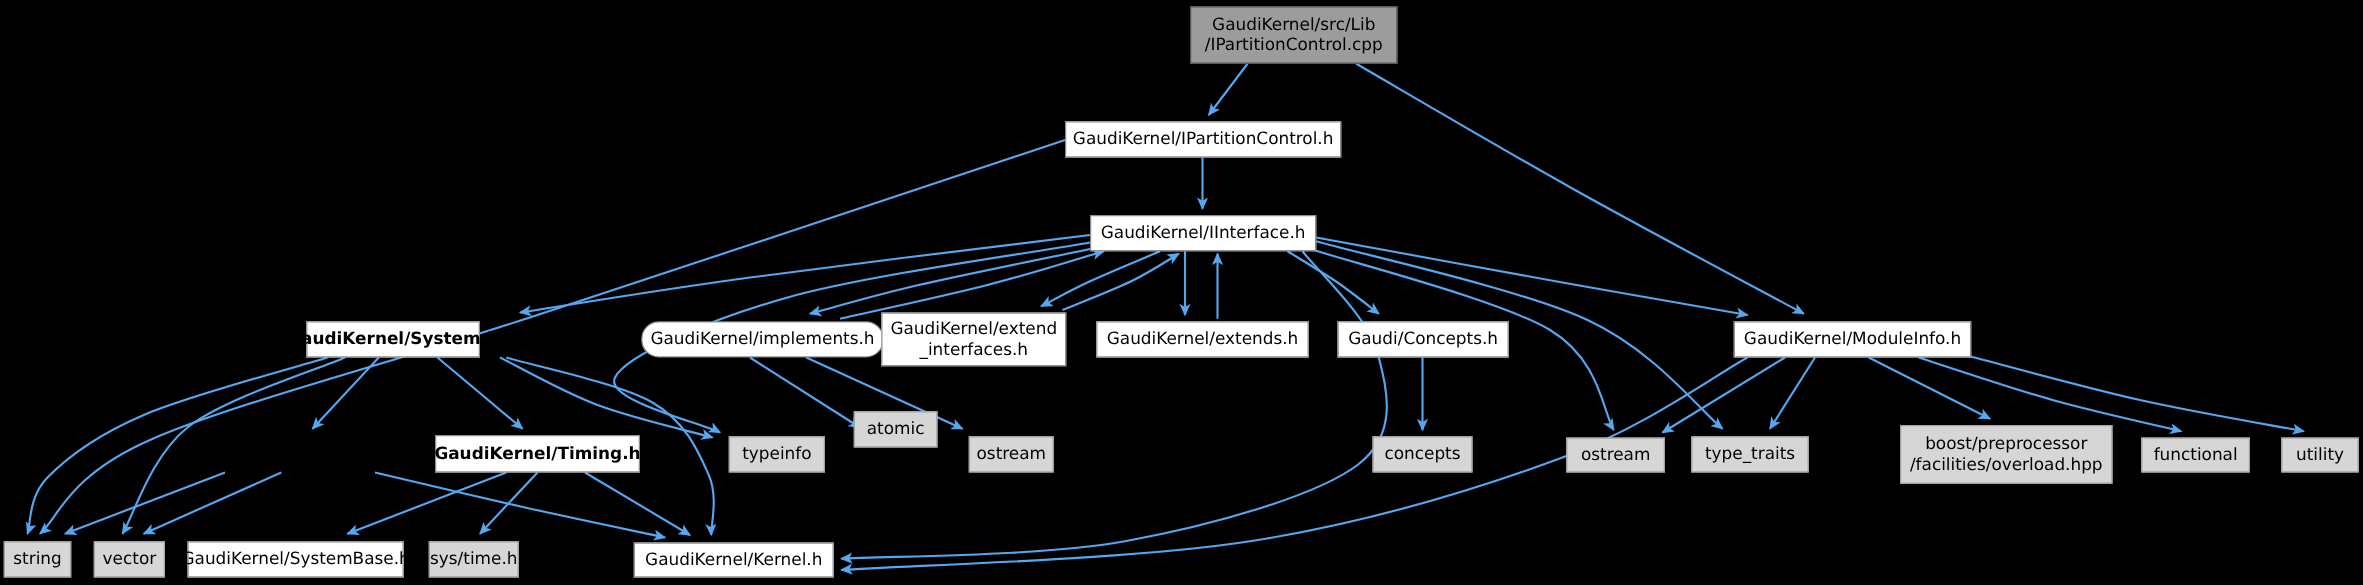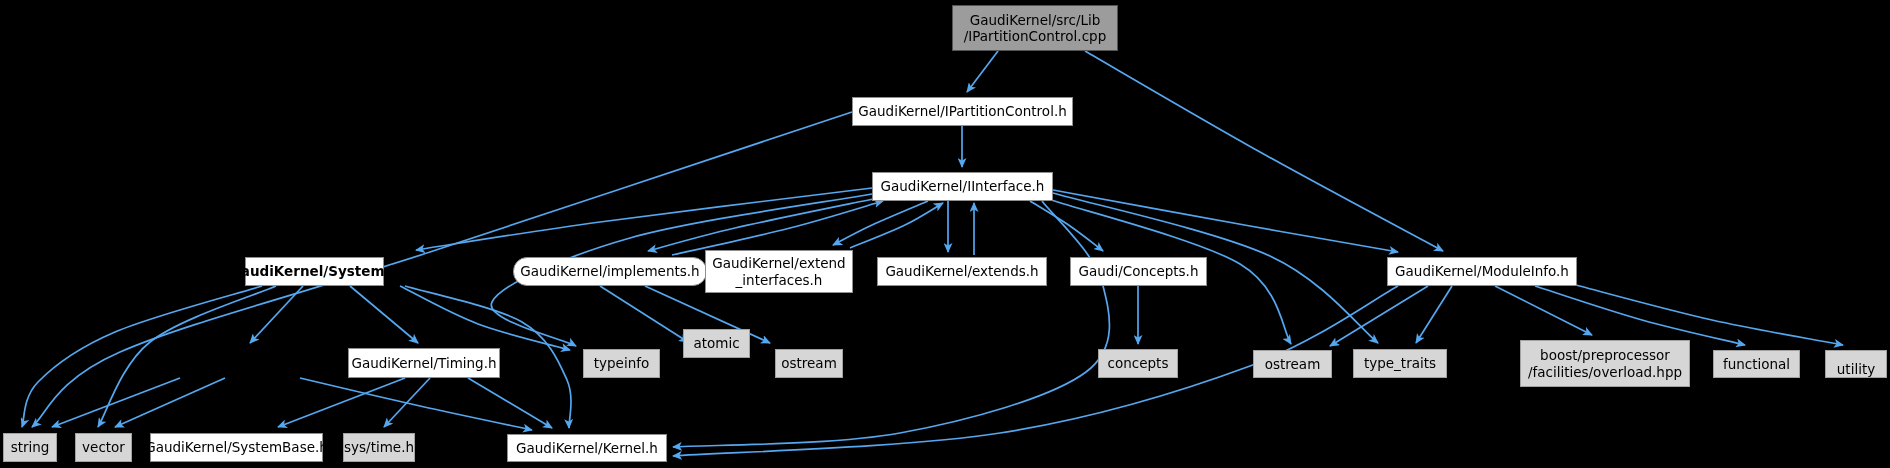--- a/index.html
+++ b/index.html
@@ -68,29 +68,29 @@
 /IPartitionControl.cpp</span></div>
     <div class="node internal" style="left: 852px; top: 97px; width: 221px; height: 29px;"><span>GaudiKernel/IPartitionControl.h</span></div>
     <div class="node internal" style="left: 872px; top: 172px; width: 181px; height: 29px;"><span>GaudiKernel/IInterface.h</span></div>
     <div class="node internal" style="left: 245px; top: 257px; width: 139px; height: 29px; font-weight: bold;"><span>GaudiKernel/System.h</span></div>
     <div class="node internal" style="left: 513px; top: 257px; width: 194px; height: 29px; border-radius: 14px;"><span>GaudiKernel/implements.h</span></div>
     <div class="node internal" style="left: 705px; top: 250px; width: 148px; height: 43px;"><span>GaudiKernel/extend
 _interfaces.h</span></div>
     <div class="node internal" style="left: 877px; top: 257px; width: 170px; height: 29px;"><span>GaudiKernel/extends.h</span></div>
     <div class="node internal" style="left: 1070px; top: 257px; width: 137px; height: 29px;"><span>Gaudi/Concepts.h</span></div>
     <div class="node internal" style="left: 1387px; top: 257px; width: 190px; height: 29px;"><span>GaudiKernel/ModuleInfo.h</span></div>
-    <div class="node internal" style="left: 348px; top: 348px; width: 152px; height: 30px;"><span>GaudiKernel/Timing.h</span></div>
+    <div class="node internal" style="left: 348px; top: 348px; width: 164px; height: 30px; font-weight: bold;"><span>GaudiKernel/Timing.h</span></div>
     <div class="node external" style="left: 583px; top: 349px; width: 77px; height: 29px; justify-content: center;"><span>typeinfo</span></div>
     <div class="node external" style="left: 683px; top: 329px; width: 67px; height: 29px;"><span>atomic</span></div>
     <div class="node external" style="left: 775px; top: 349px; width: 68px; height: 29px;"><span>ostream</span></div>
     <div class="node external" style="left: 1098px; top: 349px; width: 80px; height: 29px;"><span>concepts</span></div>
     <div class="node external" style="left: 1253px; top: 350px; width: 79px; height: 28px; justify-content: center;"><span>ostream</span></div>
     <div class="node external" style="left: 1353px; top: 349px; width: 94px; height: 29px;"><span>type_traits</span></div>
     <div class="node external" style="left: 1520px; top: 340px; width: 170px; height: 47px;"><span>boost/preprocessor
 /facilities/overload.hpp</span></div>
     <div class="node external" style="left: 1713px; top: 350px; width: 87px; height: 28px;"><span>functional</span></div>
-    <div class="node external" style="left: 1825px; top: 350px; width: 62px; height: 28px; align-items: flex-end;"><span>utility</span></div>
+    <div class="node external" style="left: 1825px; top: 350px; width: 62px; height: 28px;"><span>utility</span></div>
     <div class="node external" style="left: 3px; top: 433px; width: 54px; height: 29px;"><span>string</span></div>
     <div class="node external" style="left: 75px; top: 433px; width: 57px; height: 29px;"><span>vector</span></div>
     <div class="node internal" style="left: 150px; top: 433px; width: 173px; height: 29px;"><span>GaudiKernel/SystemBase.h</span></div>
     <div class="node external" style="left: 343px; top: 433px; width: 72px; height: 29px;"><span>sys/time.h</span></div>
     <div class="node internal" style="left: 507px; top: 434px; width: 160px; height: 28px;"><span>GaudiKernel/Kernel.h</span></div>
   </div>
 
 </body></html>

